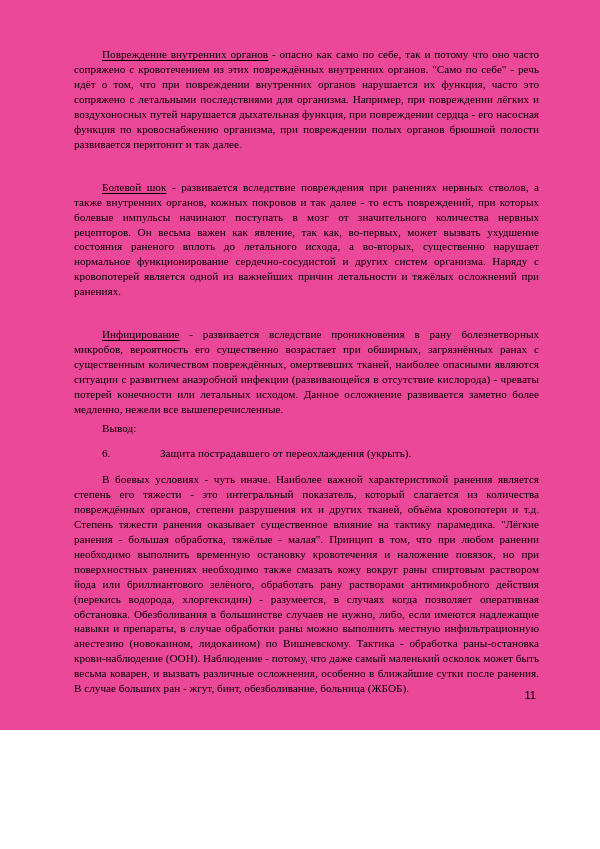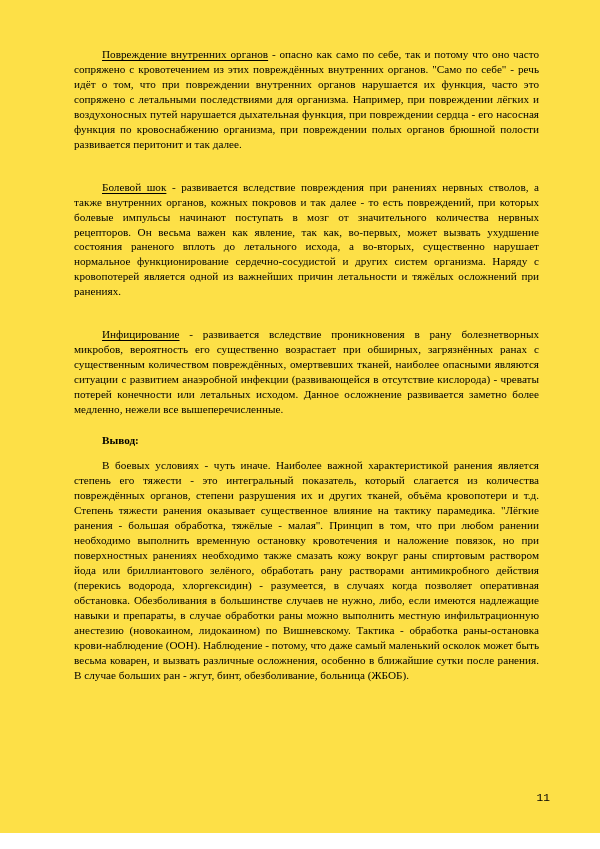--- a/index.html
+++ b/index.html
@@ -11,24 +11,24 @@
   body {
     width: 600px;
     height: 849px;
     font-family: "Liberation Serif", "DejaVu Serif", serif;
     color: #000000;
     overflow: hidden;
   }
   #page {
     position: relative;
     width: 600px;
-    height: 833px;
+    height: 730px;
     box-sizing: border-box;
     padding: 47px 61px 0 74px;
-    background: #fde047;
+    background: #ec4899;
   }
   .doc-body {
     font-size: 11.2px;
     line-height: 1.335;
     text-align: justify;
     text-justify: inter-word;
     hyphens: none;
   }
   p.para {
     margin: 0 0 0 0;
@@ -41,22 +41,21 @@
   .lead-term {
     text-decoration: underline;
     text-underline-offset: 1.5px;
   }
   .plain-line {
     margin: 0;
     text-indent: 28px;
     text-align: left;
   }
   .gap-before {
-    margin-top: 16px;
-    font-weight: bold;
+    margin-top: 4px;
   }
   ol.steps {
     list-style: none;
     margin: 10.5px 0 0 0;
     padding: 0;
   }
   ol.steps li {
     margin: 0;
     padding: 0;
     text-align: justify;
@@ -75,44 +74,47 @@
     text-indent: 0;
     text-align: justify;
   }
   .final-para {
     margin-top: 10.5px;
     text-indent: 28px;
     text-align: justify;
   }
   .page-number {
     position: absolute;
-    right: 50px;
+    right: 64px;
     bottom: 29px;
     font-size: 11.2px;
-    font-family: Liberation Mono, monospace;
+    font-family: Liberation Sans, sans-serif;
     color: #000000;
   }
 </style>
 </head>
 <body>
 
 <div id="page">
 
   <div class="doc-body">
 
     <p class="para"><span class="lead-term">Повреждение внутренних органов</span><span> - опасно как само по себе, так и потому что оно часто сопряжено с кровотечением из этих повреждённых внутренних органов. "Само по себе" - речь идёт о том, что при повреждении внутренних органов нарушается их функция, часто это сопряжено с летальными последствиями для организма. Например, при повреждении лёгких и воздухоносных путей нарушается дыхательная функция, при повреждении сердца - его насосная функция по кровоснабжению организма, при повреждении полых органов брюшной полости развивается перитонит и так далее.</span></p>
 
     <p class="para"><span class="lead-term">Болевой шок</span><span> - развивается вследствие повреждения при ранениях нервных стволов, а также внутренних органов, кожных покровов и так далее - то есть повреждений, при которых болевые импульсы начинают поступать в мозг от значительного количества нервных рецепторов. Он весьма важен как явление, так как, во-первых, может вызвать ухудшение состояния раненого вплоть до летального исхода, а во-вторых, существенно нарушает нормальное функционирование сердечно-сосудистой и других систем организма. Наряду с кровопотерей является одной из важнейших причин летальности и тяжёлых осложнений при ранениях.</span></p>
 
     <p class="para"><span class="lead-term">Инфицирование</span><span> - развивается вследствие проникновения в рану болезнетворных микробов, вероятность его существенно возрастает при обширных, загрязнённых ранах с существенным количеством повреждённых, омертвевших тканей, наиболее опасными являются ситуации с развитием анаэробной инфекции (развивающейся в отсутствие кислорода) - чреваты потерей конечности или летальных исходом. Данное осложнение развивается заметно более медленно, нежели все вышеперечисленные.</span></p>
 
     <p class="plain-line gap-before">Вывод:</p>
 
 
     <ol class="steps">
+      <li>
+          <span class="li-inner"><span class="num">6.</span><span class="wrap-item">Защита пострадавшего от переохлаждения (укрыть).</span></span>
+        </li>
     </ol>
 
     <p class="final-para">В боевых условиях - чуть иначе. Наиболее важной характеристикой ранения является степень его тяжести - это интегральный показатель, который слагается из количества повреждённых органов, степени разрушения их и других тканей, объёма кровопотери и т.д. Степень тяжести ранения оказывает существенное влияние на тактику парамедика. "Лёгкие ранения - большая обработка, тяжёлые - малая". Принцип в том, что при любом ранении необходимо выполнить временную остановку кровотечения и наложение повязок, но при поверхностных ранениях необходимо также смазать кожу вокруг раны спиртовым раствором йода или бриллиантового зелёного, обработать рану растворами антимикробного действия (перекись водорода, хлоргексидин) - разумеется, в случаях когда позволяет оперативная обстановка. Обезболивания в большинстве случаев не нужно, либо, если имеются надлежащие навыки и препараты, в случае обработки раны можно выполнить местную инфильтрационную анестезию (новокаином, лидокаином) по Вишневскому. Тактика - обработка раны-остановка крови-наблюдение (ООН). Наблюдение - потому, что даже самый маленький осколок может быть весьма коварен, и вызвать различные осложнения, особенно в ближайшие сутки после ранения. В случае больших ран - жгут, бинт, обезболивание, больница (ЖБОБ).</p>
 
   </div>
 
   <div class="page-number">11</div>
 
 </div>
 

